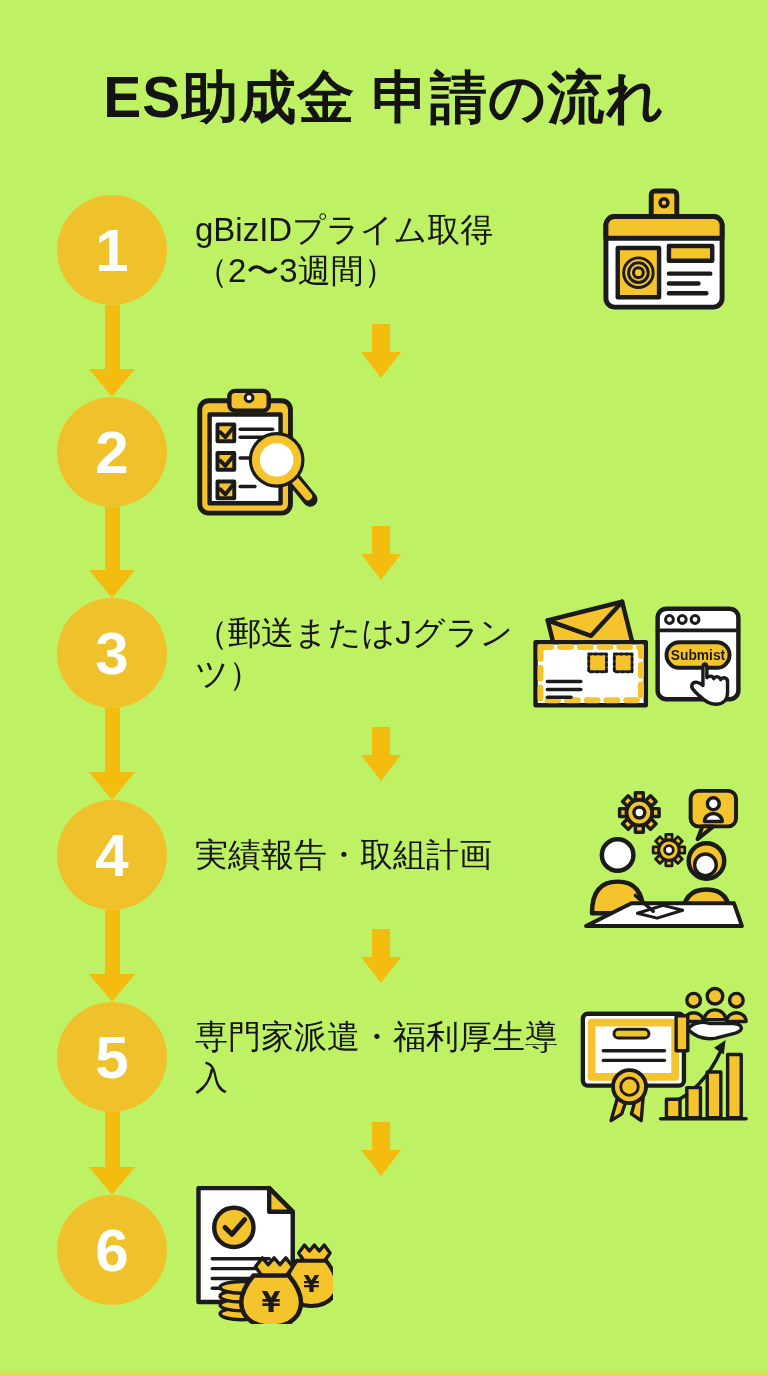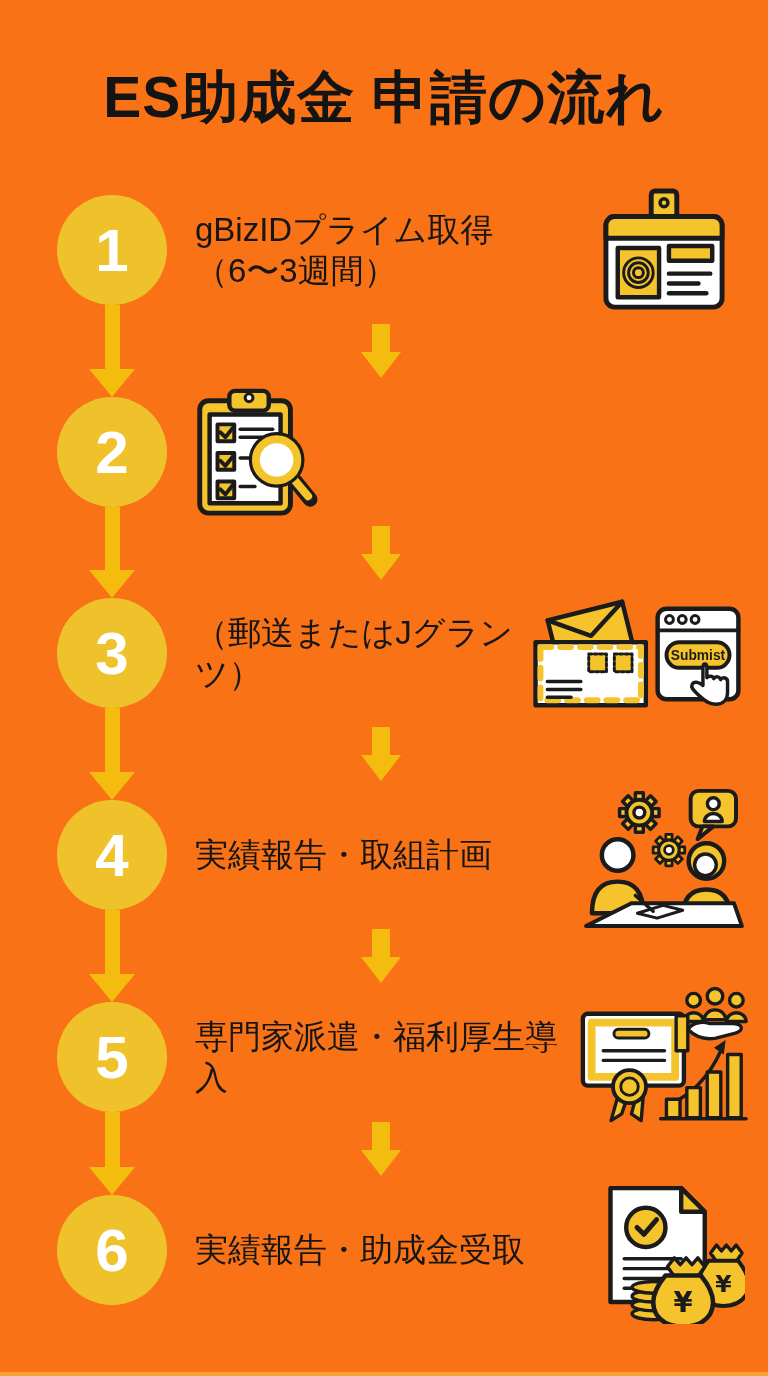--- a/index.html
+++ b/index.html
@@ -4,21 +4,21 @@
 <style>
   :root{
     --yellow:#EFC22C;
     --arrow:#F3BC0F;
     --icon-y:#F5C42C;
     --ink:#1b1b1b;
   }
   html,body{margin:0;padding:0;background:#ffffff;}
   .canvas{
     position:relative;width:768px;height:1376px;margin:0 auto;
-    background:#f97316;overflow:hidden;
+    background:#bef264;overflow:hidden;
     font-family:"Liberation Sans","DejaVu Sans",sans-serif;color:#141414;
   }
   .title{
     position:absolute;top:60px;left:0;width:100%;
     text-align:center;font-size:57px;font-weight:900;letter-spacing:1px;
     margin:0;color:#141414;
   }
   .step-row{
     position:absolute;left:57px;width:692px;height:110px;
     display:flex;align-items:center;
@@ -56,21 +56,21 @@
 <div class="canvas">
 
   <h1 class="title">ES助成金 申請の流れ</h1>
 
   <div class="step-row" style="top:195px">
     <div class="circle">
       <span>1</span>
     </div>
     <div class="texts">
       <div>gBizIDプライム取得</div>
-      <div>（6〜3週間）</div>
+      <div>（2〜3週間）</div>
     </div>
     <div class="icon-box">
       <svg width="150" height="126" viewBox="0 0 150 128" fill="none" stroke="#1b1b1b" stroke-linejoin="round" stroke-linecap="round">
         <rect x="62" y="4" width="26" height="34" rx="4" fill="#F5C42C" stroke-width="5"></rect>
         <circle cx="75" cy="16" r="4" stroke-width="3.5"></circle>
         <rect x="16" y="30" width="118" height="92" rx="9" fill="#ffffff" stroke-width="5"></rect>
         <path d="M25 30 h100 a9 9 0 0 1 9 9 v13 H16 v-13 a9 9 0 0 1 9 -9 z" fill="#F5C42C" stroke-width="5"></path>
         <rect x="28" y="62" width="42" height="50" fill="#F5C42C" stroke-width="4.5"></rect>
         <circle cx="49" cy="87" r="5" stroke-width="3"></circle>
         <circle cx="49" cy="87" r="10" stroke-width="3"></circle>
@@ -282,24 +282,20 @@
 
   <div class="stem" style="top:1112px;height:55px"></div>
   <div class="head" style="top:1167px"></div>
   <div class="mini-stem" style="top:1122px"></div>
   <div class="mini-head" style="top:1150px"></div>
 
   <div class="step-row" style="top:1195px">
     <div class="circle">
       <span>6</span>
     </div>
-    <div class="texts">
-      <div>実績報告・助成金受取</div>
-      <div></div>
-    </div>
     <div class="icon-box">
       <svg width="162" height="148" viewBox="0 0 165 150" fill="none" stroke="#1b1b1b" stroke-linejoin="round" stroke-linecap="round">
         <path d="M28 12 h72 l24 24 v92 h-96 z" fill="#ffffff" stroke-width="4.5"></path>
         <path d="M100 12 v24 h24 z" fill="#F5C42C" stroke-width="4.5"></path>
         <circle cx="64" cy="52" r="20" fill="#F5C42C" stroke-width="4.5"></circle>
         <path d="M55 52 l7 7 l13 -15" stroke-width="5"></path>
         <line x1="42" y1="84" x2="100" y2="84" stroke-width="3.5"></line>
         <line x1="42" y1="94" x2="100" y2="94" stroke-width="3.5"></line>
         <line x1="42" y1="104" x2="92" y2="104" stroke-width="3.5"></line>
         <line x1="42" y1="114" x2="84" y2="114" stroke-width="3.5"></line>

